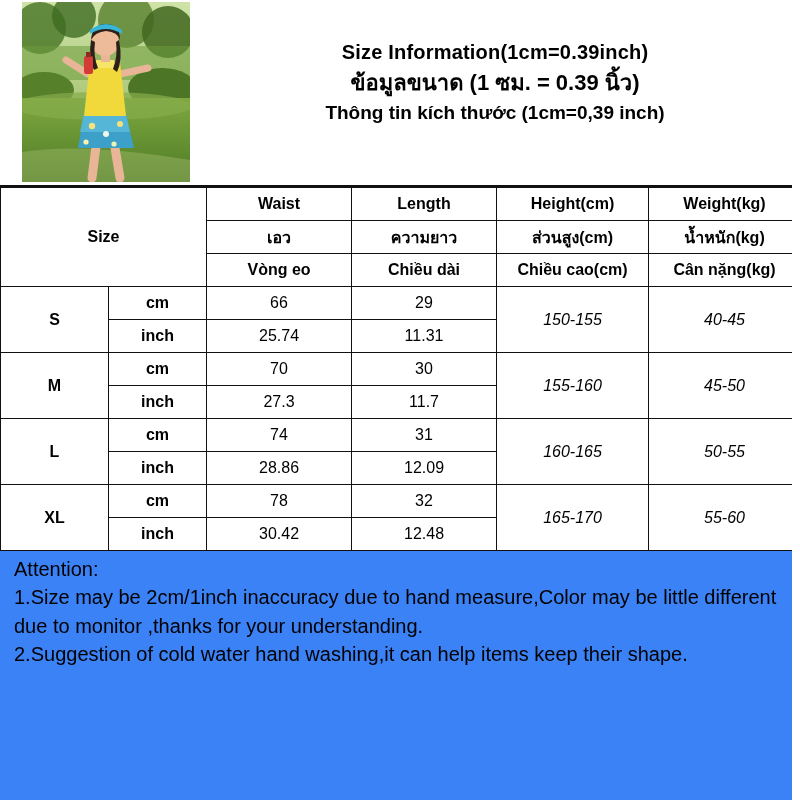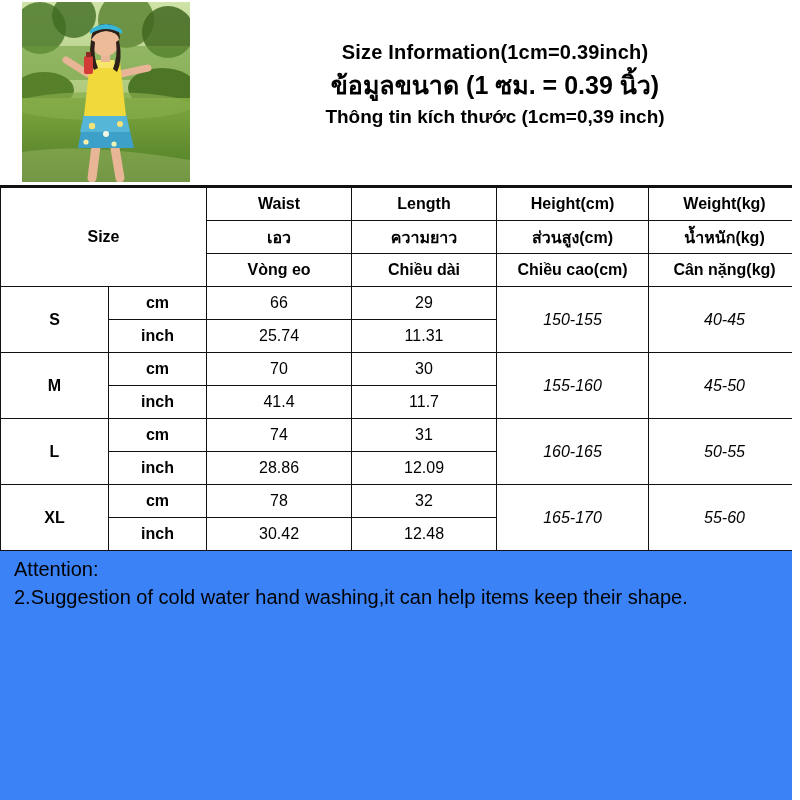--- a/index.html
+++ b/index.html
@@ -43,21 +43,21 @@
     position: absolute;
     left: 200px;
     right: 10px;
     top: 38px;
     text-align: center;
     color: #000;
     font-weight: bold;
     line-height: 1.45;
   }
   .title-line-1 { font-size: 20px; letter-spacing: .2px;}
-  .title-line-2 { font-size: 25px; }
+  .title-line-2 { font-size: 22px; }
   .title-line-3 { font-size: 19px; }
 
   
   table.size-table {
     border-collapse: collapse;
     width: 800px;
     table-layout: fixed;
   }
   table.size-table td {
     border: 1px solid #111;
@@ -243,21 +243,21 @@
       <tr>
         <td class="sizelabel" rowspan="2">M</td>
         <td class="unit">cm</td>
         <td>70</td>
         <td>30</td>
         <td class="hw" rowspan="2">155-160</td>
         <td class="hw" rowspan="2">45-50</td>
       </tr>
       <tr>
         <td class="unit">inch</td>
-        <td>41.4</td>
+        <td>27.3</td>
         <td>11.7</td>
       </tr>
 
       <tr>
         <td class="sizelabel" rowspan="2">L</td>
         <td class="unit">cm</td>
         <td>74</td>
         <td>31</td>
         <td class="hw" rowspan="2">160-165</td>
         <td class="hw" rowspan="2">50-55</td>
@@ -279,17 +279,18 @@
       <tr>
         <td class="unit">inch</td>
         <td>30.42</td>
         <td>12.48</td>
       </tr>
     </tbody>
   </table>
 
   <div class="attention">
     <div class="att-title">Attention:</div>
+    <div>1.Size may be 2cm/1inch inaccuracy due to hand measure,Color may be little different due to monitor ,thanks for your understanding.</div>
     <div>2.Suggestion of cold water hand washing,it can help items keep their shape.</div>
   </div>
 
   <div class="right-strip"></div>
 </div>
 
 </body></html>

